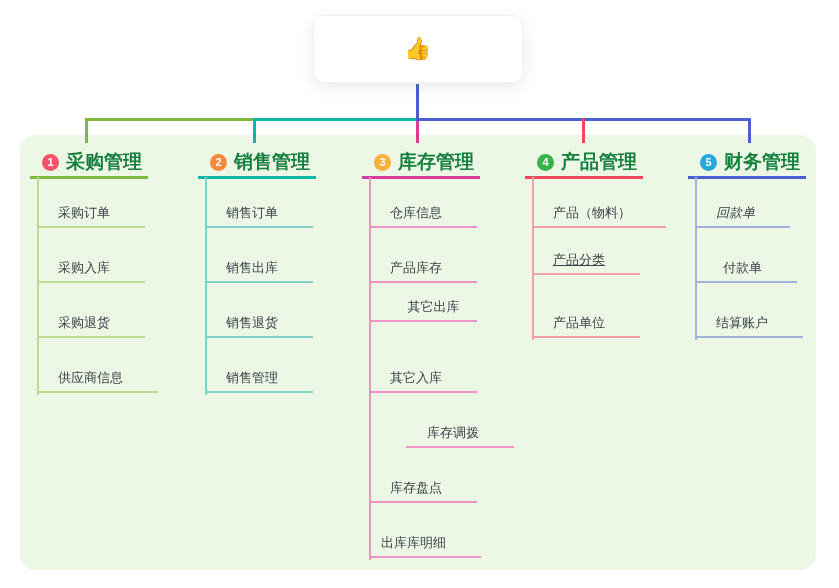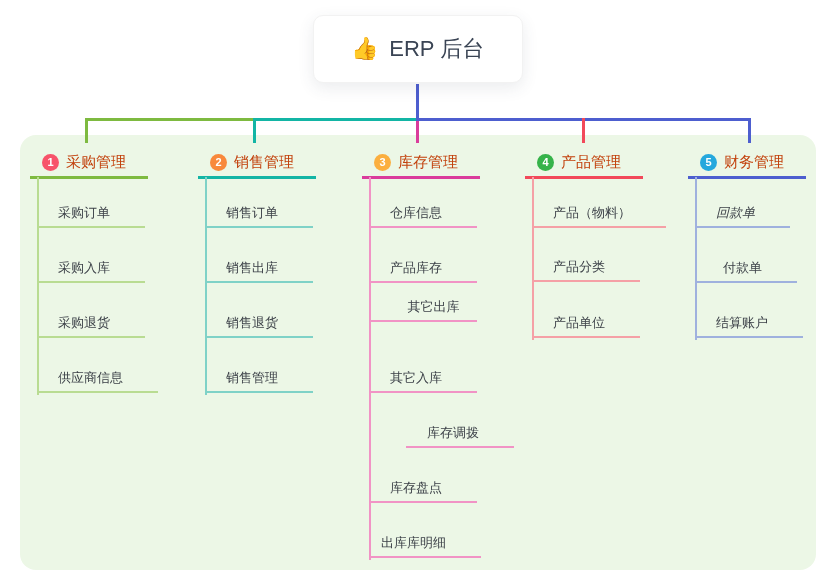--- a/index.html
+++ b/index.html
@@ -22,21 +22,21 @@
   .root-icon{font-size:22px;color:#f2c94c;}
   .branch{position:absolute;width:140px;}
   .branch-title-row{
     position:absolute;left:0;top:0;height:24px;padding-left:12px;
     display:flex;align-items:center;gap:7px;white-space:nowrap;
   }
   .badge{
     width:17px;height:17px;border-radius:50%;color:#fff;font-size:11px;
     line-height:17px;text-align:center;flex:0 0 auto;font-weight:bold;
   }
-  .branch-title{font-size:15px;font-weight:400;color:#c2410c;}
+  .branch-title{font-size:19px;font-weight:700;color:#15803d;}
   .title-underline{position:absolute;left:0;top:26px;width:118px;height:3px;}
   .child-vline{position:absolute;left:7px;top:27px;width:2px;}
   .child-node{
     position:absolute;left:7px;height:30px;box-sizing:content-box;
     display:flex;align-items:flex-end;padding-left:21px;
     border-bottom-width:2px;border-bottom-style:solid;
     font-size:13px;color:#3c4148;white-space:nowrap;
   }
   .child-node .child-label{padding-bottom:4px;}
 </style>
@@ -51,21 +51,20 @@
       <div class="seg" style="left: 416px; top: 118px; width: 335px; height: 3px; background: rgb(77, 94, 207);"></div>
       <div class="seg" style="left: 85px; top: 118px; width: 3px; height: 25px; background: rgb(126, 186, 64);"></div>
       <div class="seg" style="left: 253px; top: 118px; width: 3px; height: 25px; background: rgb(19, 181, 165);"></div>
       <div class="seg" style="left: 416px; top: 118px; width: 3px; height: 25px; background: rgb(218, 60, 156);"></div>
       <div class="seg" style="left: 582px; top: 118px; width: 3px; height: 25px; background: rgb(242, 73, 90);"></div>
       <div class="seg" style="left: 748px; top: 118px; width: 3px; height: 25px; background: rgb(77, 94, 207);"></div>
       <div class="seg" style="left: 416px; top: 84px; width: 3px; height: 37px; background: rgb(77, 94, 207);"></div>
     </div>
   <div class="root-node">
     <span class="root-icon">👍</span>
-    <span class="root-label">ERP 后台</span>
   </div>
   <div id="branches">
       <div class="branch" style="left: 30px; top: 150px;">
     <div class="branch-title-row">
       <span class="badge" style="background: rgb(247, 83, 106);">1</span>
       <span class="branch-title">采购管理</span>
     </div>
     <div class="title-underline" style="background: rgb(126, 186, 64);"></div>
     <div class="child-vline" style="background: rgb(185, 220, 146); height: 218px;"></div>
   <div class="child-node" style="top: 46px; width: 87px; border-bottom-color: rgb(185, 220, 146);">
@@ -133,21 +132,21 @@
       <div class="branch" style="left: 525px; top: 150px;">
     <div class="branch-title-row">
       <span class="badge" style="background: rgb(54, 179, 74);">4</span>
       <span class="branch-title">产品管理</span>
     </div>
     <div class="title-underline" style="background: rgb(242, 73, 90);"></div>
     <div class="child-vline" style="background: rgb(245, 160, 166); height: 163px;"></div>
   <div class="child-node" style="top: 46px; width: 113px; border-bottom-color: rgb(245, 160, 166);">
     <span class="child-label">产品（物料）</span>
   </div>
-        <div class="child-node" style="top: 100px; width: 87px; border-bottom-color: rgb(245, 160, 166);">
+        <div class="child-node" style="top: 93px; width: 87px; border-bottom-color: rgb(245, 160, 166); text-decoration: underline;">
     <span class="child-label">产品分类</span>
   </div>
         <div class="child-node" style="top: 156px; width: 87px; border-bottom-color: rgb(245, 160, 166);">
     <span class="child-label">产品单位</span>
   </div>
       </div>
       <div class="branch" style="left: 688px; top: 150px;">
     <div class="branch-title-row">
       <span class="badge" style="background: rgb(37, 168, 221);">5</span>
       <span class="branch-title">财务管理</span>

